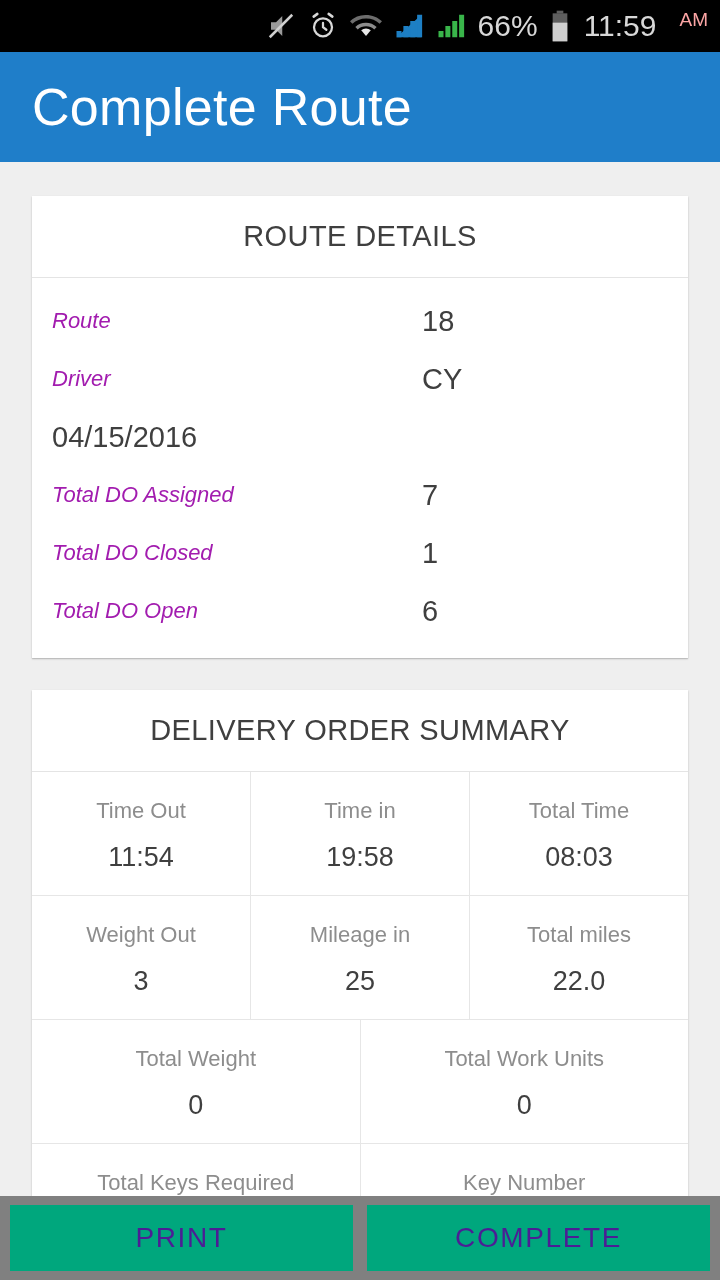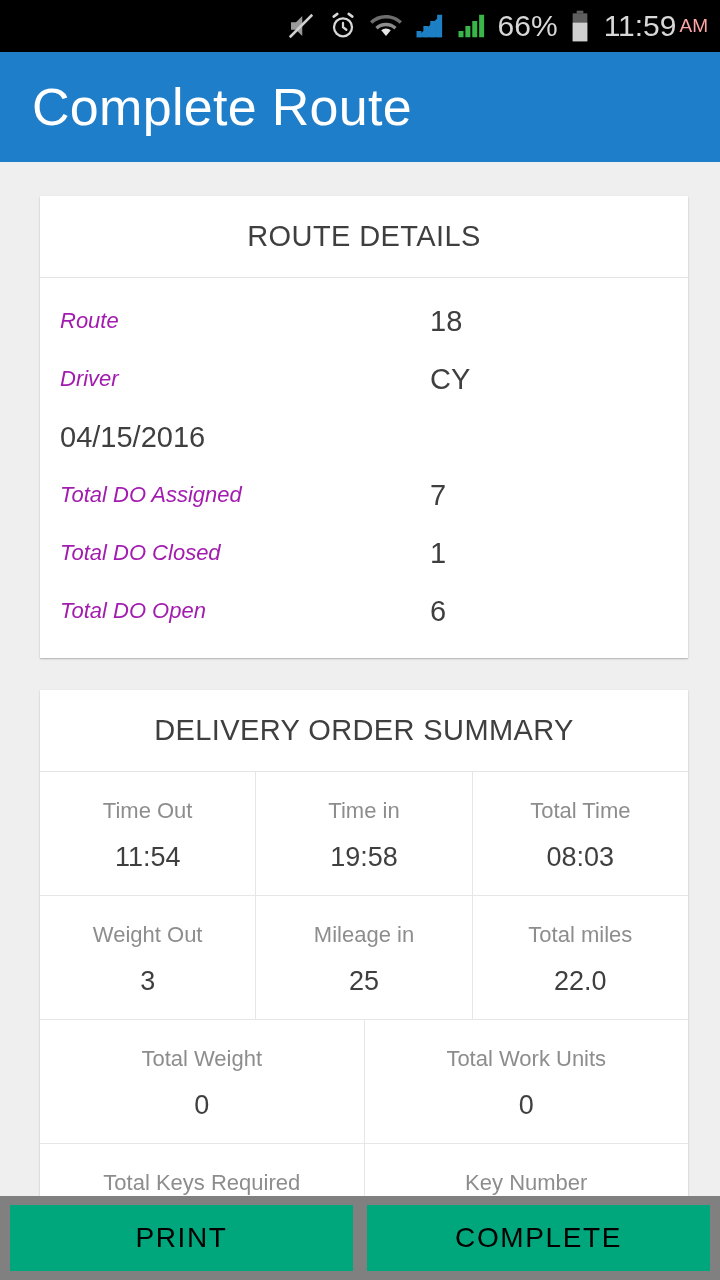--- a/index.html
+++ b/index.html
@@ -12,31 +12,31 @@
   .screen { position:relative; width:720px; height:1280px; background:#efefef; }
 
   
   .statusbar {
     height:52px; background:#000; display:flex; align-items:center;
     justify-content:flex-end; padding-right:12px; gap:12px;
   }
   .sb-icon { display:flex; align-items:center; justify-content:center; }
   .sb-text { color:#d8d8d8; font-size:30px; letter-spacing:0px; }
   .sb-ampm { color:#fca5a5; font-size:19px; margin-left:3px; }
-  .sb-time-wrap { display:flex; align-items:center; margin-left:2px; }
+  .sb-time-wrap { display:flex; align-items:flex-start; margin-left:2px;gap:20px; }
 
   
   .appbar {
     height:110px; background:#1f7ec9; display:flex; align-items:center;
     padding-left:32px;
   }
   .appbar-title { color:#ffffff; font-size:52px; font-weight:400; letter-spacing:0.3px; }
 
   
-  .content { position:absolute; top:162px; left:0; right:0; bottom:0; padding:34px 32px 0 40px; }
+  .content { position:absolute; top:162px; left:0; right:0; bottom:0; padding:34px 32px 0 32px; }
 
   .card {
     background:#ffffff;
     box-shadow:0 1px 2px rgba(0,0,0,0.16), 0 1px 1px rgba(0,0,0,0.10);
     margin-bottom:32px;
   }
   .card-header {
     height:82px; display:flex; align-items:center; justify-content:center;
     border-bottom:1px solid #e4e4e4;
   }
@@ -61,21 +61,21 @@
 
   
   .bottombar {
     position:absolute; left:0; right:0; bottom:0; height:84px;
     background:#808080; display:flex; align-items:center;
     justify-content:space-between; padding:8px 10px;
     gap:14px;
   }
   .action-btn {
     flex:1 1 0; height:66px; background:#00a77d; border:none;
-    color:#000000; font-size:28px; letter-spacing:1.6px;
+    color:#4c1d95; font-size:28px; letter-spacing:1.6px;
     font-family:"Liberation Sans", sans-serif; cursor:pointer;
   }
 </style>
 </head>
 <body>
 
 <div class="screen">
 
   <div class="statusbar">
     <span class="sb-icon">

